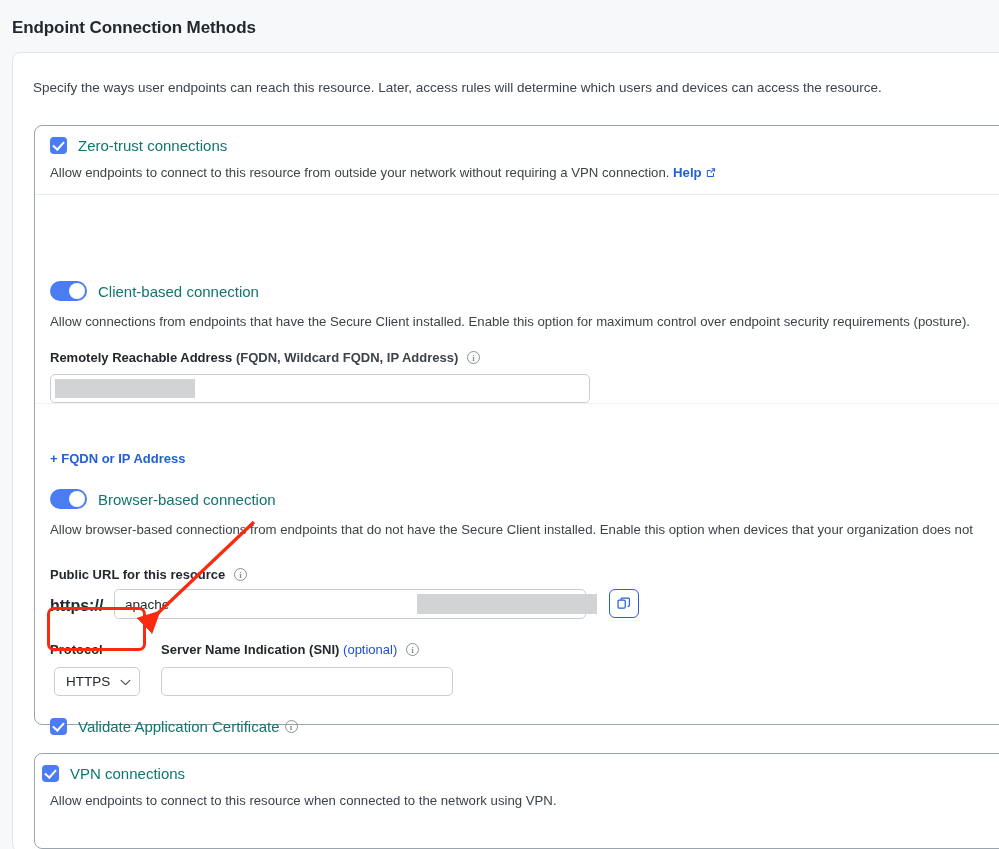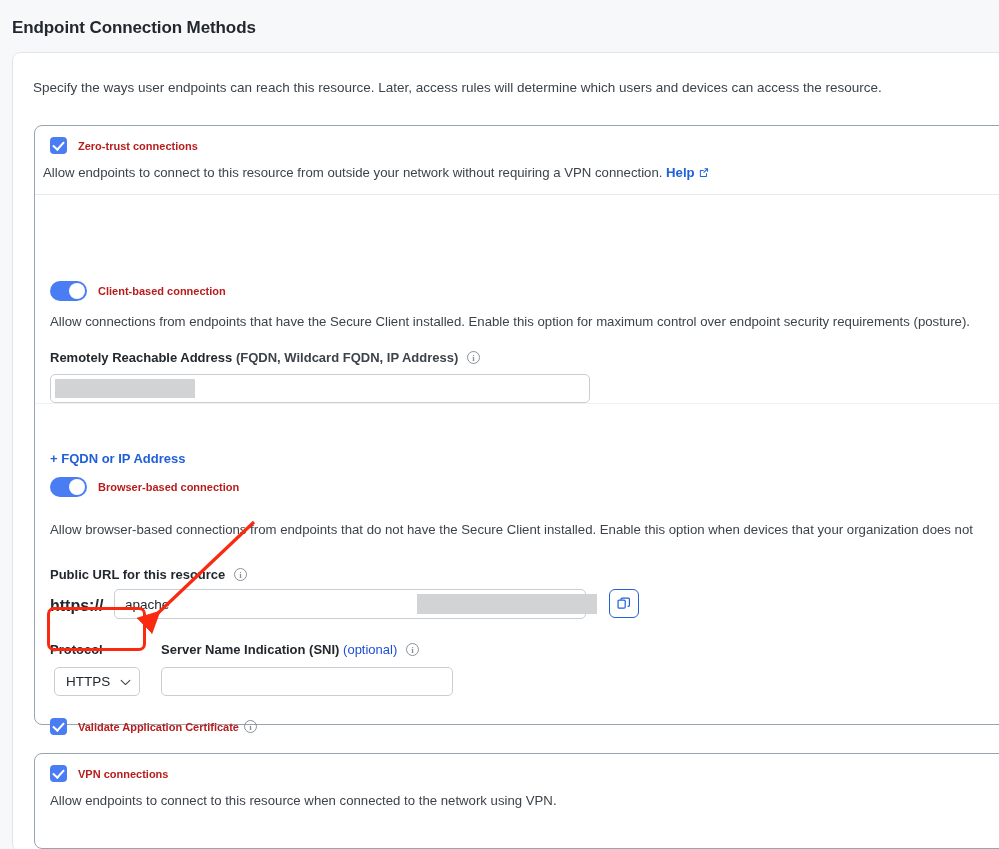--- a/index.html
+++ b/index.html
@@ -130,23 +130,23 @@
   }
 
   
   .row {
     display: flex;
     align-items: center;
     position: absolute;
   }
   .row-label {
     margin-left: 11px;
-    font-size: 11px;
-    font-weight: bold;
-    color: #b91c1c;
+    font-size: 15px;
+    font-weight: normal;
+    color: #0f766e;
     white-space: nowrap;
   }
   .desc {
     position: absolute;
     font-size: 13.2px;
     color: #3c434a;
     white-space: nowrap;
   }
 
   a.help-link {
@@ -290,21 +290,21 @@
 <div class="outer-card">
 
   <div class="intro-text">Specify the ways user endpoints can reach this resource. Later, access rules will determine which users and devices can access the resource.</div>
 
   <div class="panel panel-zero">
 
     <div class="row" style="left:15px; top:11px;">
       <span class="cb"></span>
       <span class="row-label">Zero-trust connections</span>
     </div>
-    <div class="desc" style="left:8px; top:39px;">
+    <div class="desc" style="left:15px; top:39px;">
       <span>Allow endpoints to connect to this resource from outside your network without requiring a VPN connection.</span>
       <a class="help-link" href="#"><span>Help</span></a><span class="ext-icon"><svg width="11" height="11" viewBox="0 0 12 12">
             <path d="M2 3.2h4.2v1.1H3.1v5.6h5.6V6.8h1.1V10a.9.9 0 0 1-.9.9H2.9A.9.9 0 0 1 2 10V4.1a.9.9 0 0 1 .9-.9z" fill="#2160d8"></path>
             <path d="M7.2 1.3H11v3.8h-1.1V3.2L6.5 6.6l-.8-.8 3.4-3.4H7.2z" fill="#2160d8"></path>
           </svg></span>
     </div>
 
     <div class="panel-divider"></div>
 
     <div class="row" style="left:15px; top:155px;">
@@ -318,21 +318,21 @@
       <span class="field-sub">(FQDN, Wildcard FQDN, IP Address)</span>
       <span class="info-icon">i</span>
     </div>
     <input class="text-input" style="left: 15px; top: 248px; width: 540px; height: 29px;" value="">
     <div class="redact" style="left:20px; top:253px; width:140px; height:19px;"></div>
 
     <div class="add-link" style="left:15px; top:289px;">+ FQDN or IP Address</div>
 
     <div class="panel-divider2"></div>
 
-    <div class="row" style="left:15px; top:351px;text-align:right;">
+    <div class="row" style="left:15px; top:363px;text-align:right;">
       <span class="toggle"></span>
       <span class="row-label">Browser-based connection</span>
     </div>
     <div class="desc" style="left:15px; top:396px;">Allow browser-based connections from endpoints that do not have the Secure Client installed. Enable this option when devices that your organization does not</div>
 
     <div class="field-label" style="left:15px; top:441px;">
       <span>Public URL for this resource</span>
       <span class="info-icon">i</span>
     </div>
     <div class="url-prefix" style="left:15px; top:471px;">https://</div>
@@ -364,21 +364,21 @@
     <input class="text-input" style="left: 126px; top: 541px; width: 292px; height: 29px;" value="">
 
     <div class="row" style="left:15px; top:592px;">
       <span class="cb"></span>
       <span class="row-label">Validate Application Certificate</span>
       <span class="info-icon">i</span>
     </div>
   </div>
 
   <div class="panel panel-vpn">
-    <div class="row" style="left:15px; top:11px;">
+    <div class="row" style="left:7px; top:11px;">
       <span class="cb"></span>
       <span class="row-label">VPN connections</span>
     </div>
     <div class="desc" style="left:15px; top:39px;">Allow endpoints to connect to this resource when connected to the network using VPN.</div>
   </div>
 </div>
 
 <div class="red-box" style="left:47px; top:607px; width:99px; height:44px;"></div>
 
 <svg class="arrow-svg">

